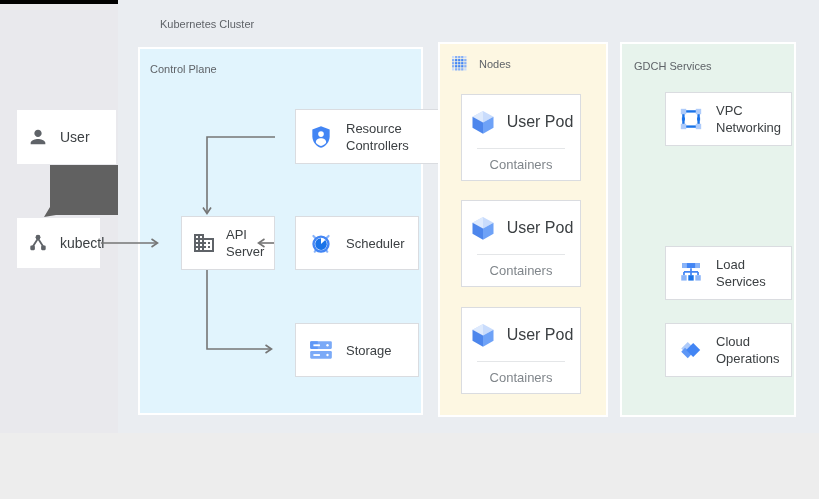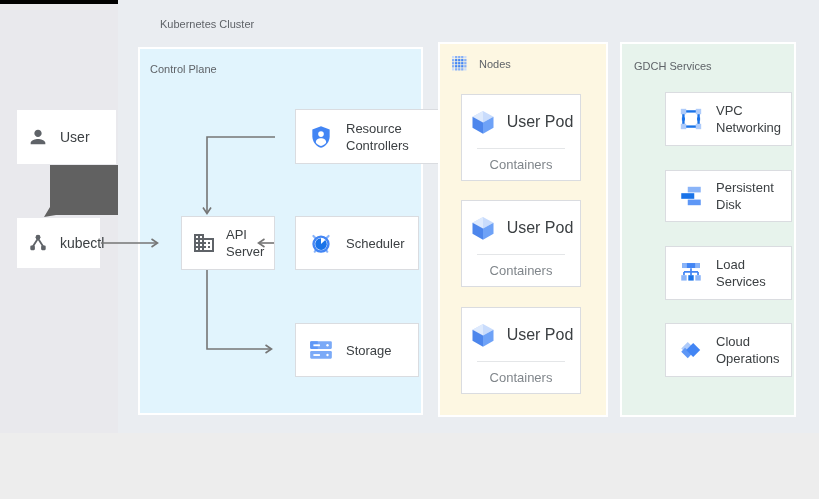--- a/index.html
+++ b/index.html
@@ -210,30 +210,20 @@
           <rect x="17.6" y="10.6" width="2.8" height="2.8" fill="#1a73e8"></rect>
           <rect x="2.6" y="2.6" width="5" height="5" fill="#aecbfa"></rect>
           <rect x="16.4" y="2.6" width="5" height="5" fill="#aecbfa"></rect>
           <rect x="2.6" y="16.4" width="5" height="5" fill="#aecbfa"></rect>
           <rect x="16.4" y="16.4" width="5" height="5" fill="#aecbfa"></rect>
         </svg>
       </span>
       <span class="card-text">VPC Networking</span>
     </div>
 
-    <div class="card" style="left:23px;top:126px;width:127px;height:52px;">
-      <span class="card-icon">
-        <svg viewBox="0 0 24 24">
-          <rect x="9" y="3.5" width="12" height="5.2" fill="#8ab4f8"></rect>
-          <rect x="3" y="9.4" width="12" height="5.2" fill="#1a73e8"></rect>
-          <rect x="9" y="15.3" width="12" height="5.2" fill="#5e97f6"></rect>
-        </svg>
-      </span>
-      <span class="card-text">Persistent Disk</span>
-    </div>
 
     <div class="card" style="left:23px;top:202px;width:127px;height:54px;">
       <span class="card-icon">
         <svg viewBox="0 0 24 24">
           <path d="M12 7.5 V11 M5.5 11 H18.5 M5.5 11 V14 M12 11 V14 M18.5 11 V14" stroke="#4285f4" stroke-width="1.6" fill="none"></path>
           <rect x="4" y="2.8" width="16" height="4.6" fill="#4285f4"></rect>
           <rect x="4" y="2.8" width="4.2" height="4.6" fill="#8ab4f8"></rect>
           <rect x="15.8" y="2.8" width="4.2" height="4.6" fill="#8ab4f8"></rect>
           <rect x="3" y="14" width="5" height="5" fill="#8ab4f8"></rect>
           <rect x="9.5" y="14" width="5" height="5" fill="#1a73e8"></rect>

